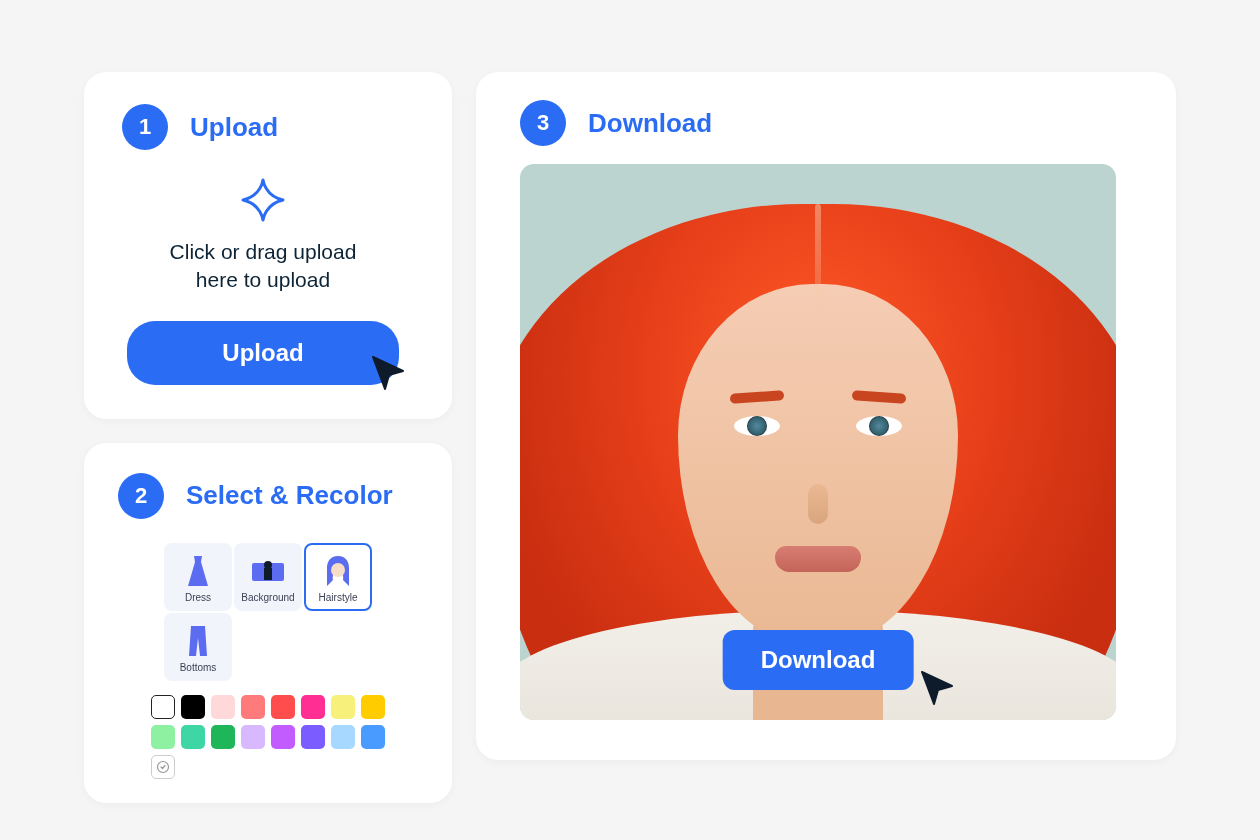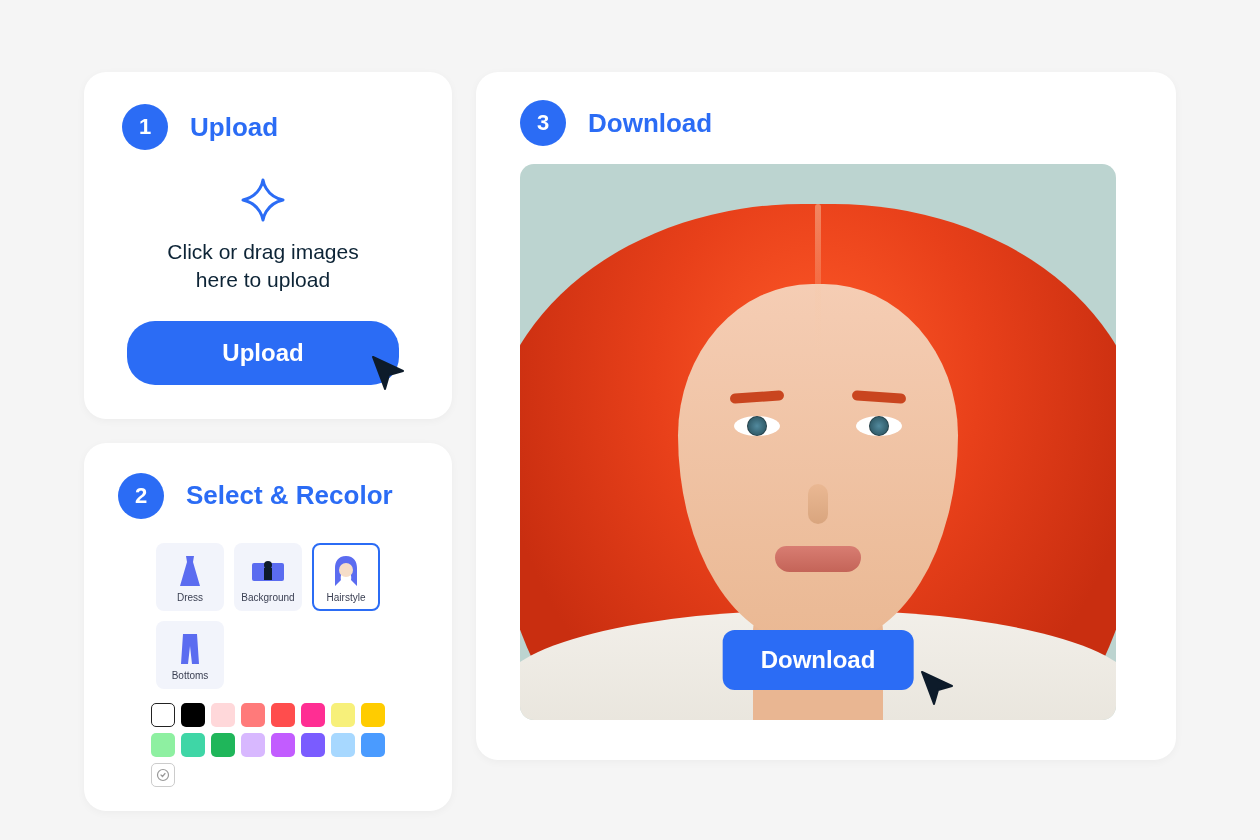--- a/index.html
+++ b/index.html
@@ -89,21 +89,21 @@
   }
 
   
   .card-select {
     padding: 30px 34px 24px 34px;
   }
   .category-grid {
     margin-top: 24px;
     display: grid;
     grid-template-columns: repeat(3, 68px);
-    gap: 10px;
+    gap: 2px;
     justify-content: center;
   }
   .cat-tile {
     width: 68px;
     height: 68px;
     background: #f2f4fb;
     border-radius: 8px;
     display: flex;
     flex-direction: column;
     align-items: center;
@@ -244,21 +244,21 @@
         <div class="step-badge">1</div>
         <div class="step-title">Upload</div>
       </div>
       <div class="upload-area">
         <span class="plus-icon">
           <svg width="44" height="44" viewBox="0 0 44 44">
             <path d="M22 2 C22 2 24 18 42 22 C24 26 22 42 22 42 C22 42 20 26 2 22 C20 18 22 2 22 2 Z" fill="none" stroke="#2b6cf5" stroke-width="3" stroke-linecap="round" stroke-linejoin="round"></path>
           </svg>
         </span>
         <div class="upload-text">
-          <span>Click or drag images</span><br>
+          <span>Click or drag upload</span><br>
           <span>here to upload</span>
         </div>
       </div>
       <button class="btn-primary">
         <span>Upload</span>
         <span class="cursor1">
           <svg width="40" height="40" viewBox="0 0 40 40">
             <path d="M4 4 L34 18 L20 22 L16 36 Z" fill="#0d1b2a" stroke="#0d1b2a" stroke-width="2" stroke-linejoin="round"></path>
           </svg>
         </span>

